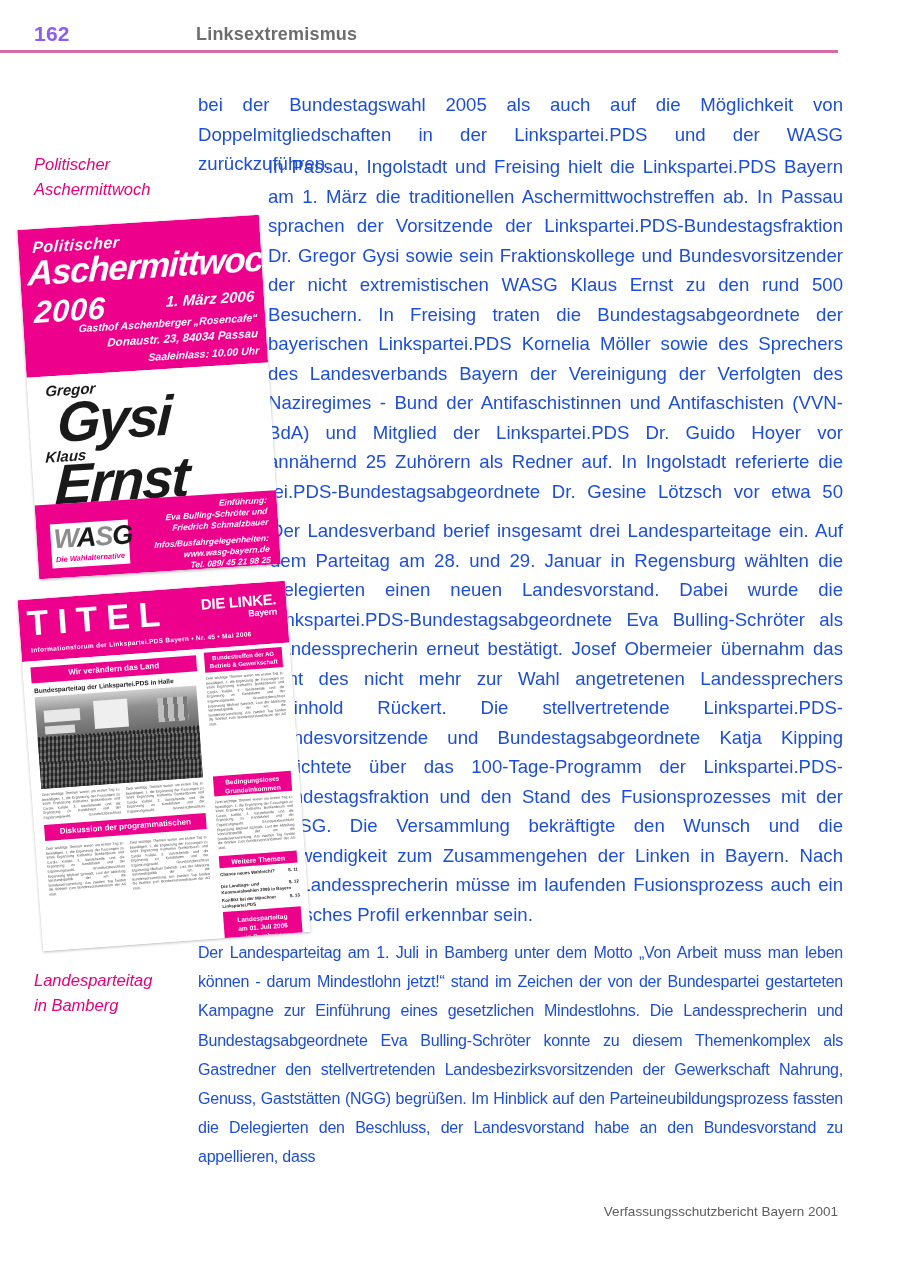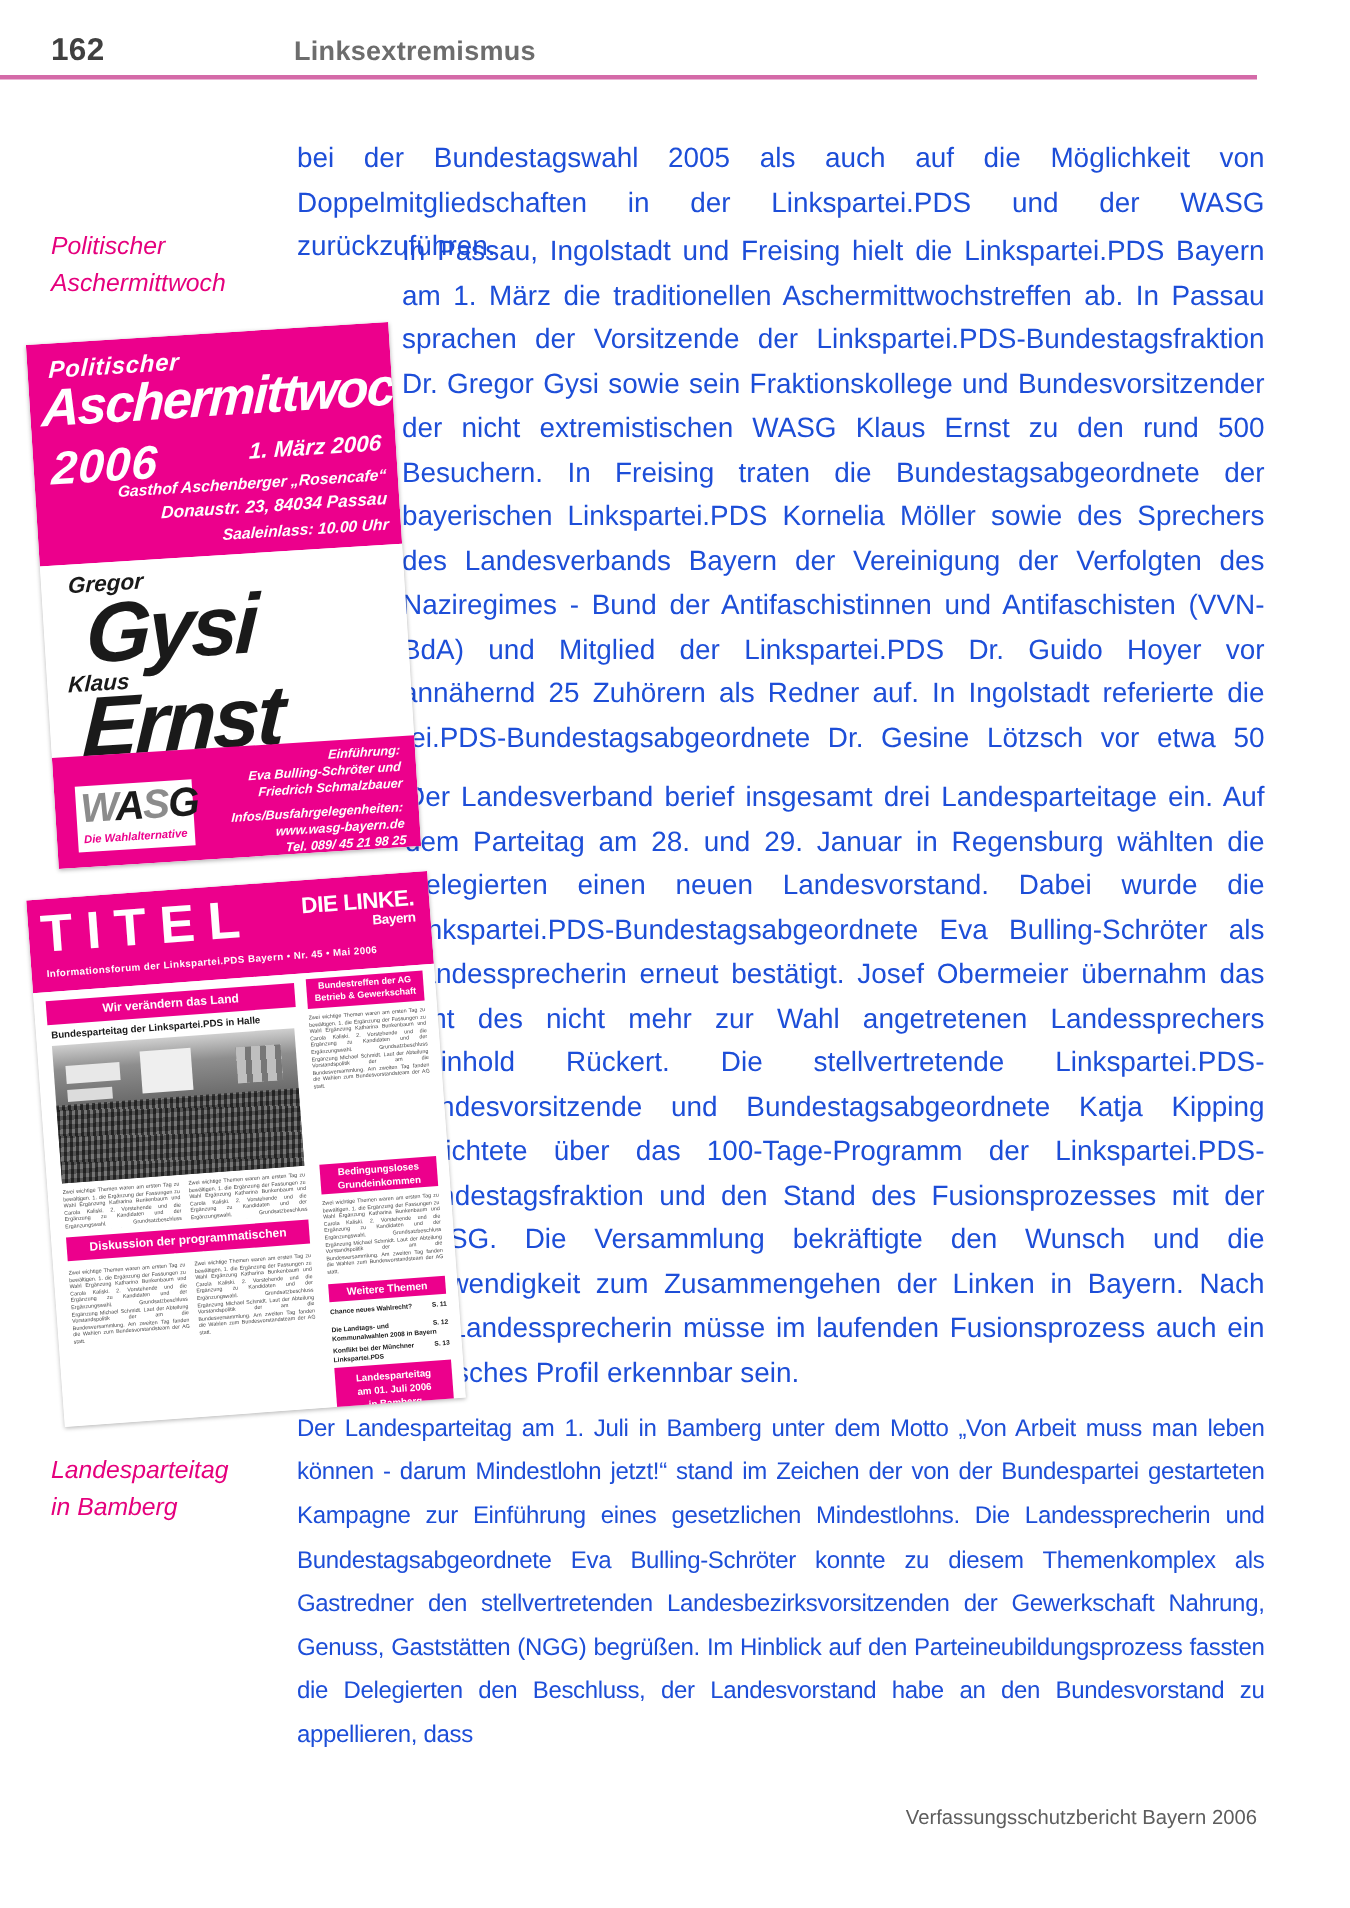--- a/index.html
+++ b/index.html
@@ -22,21 +22,21 @@
     left: 0; top: 0;
     width: 900px;
     height: 56px;
   }
   #page-number {
     position: absolute;
     left: 34px; top: 22px;
     font-size: 21px;
     font-weight: bold;
     letter-spacing: 0.2px;
-    color: #404040;
+    color: #8b5cf6;
   }
   #header-section-title {
     position: absolute;
     left: 196px; top: 24px;
     font-size: 18px;
     font-weight: bold;
     color: #6d6d6d;
     letter-spacing: 0.2px;
   }
   #header-rule {
@@ -658,13 +658,13 @@
     <div id="np-promo">
       <div>Landesparteitag</div>
       <div>am 01. Juli 2006</div>
       <div>in Bamberg</div>
       <span id="np-promo-sub">Einladung und Anträge</span>
     </div>
 
   </div>
 </div>
 
-<div id="page-footer">Verfassungsschutzbericht Bayern 2006</div>
+<div id="page-footer">Verfassungsschutzbericht Bayern 2001</div>
 
 </body></html>

